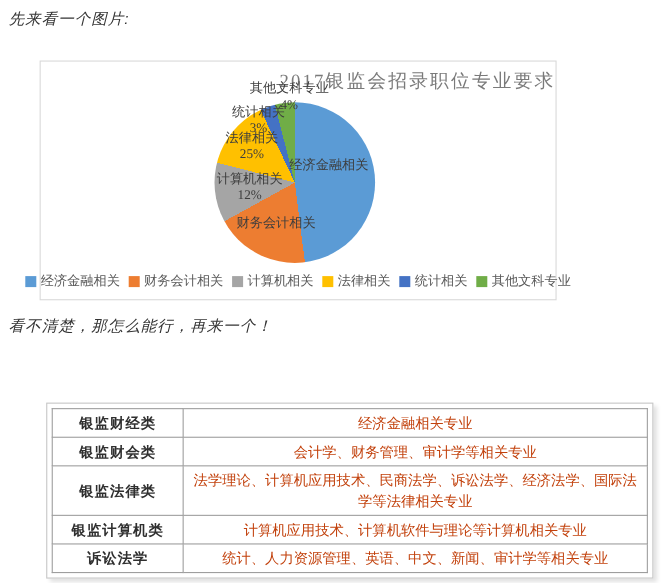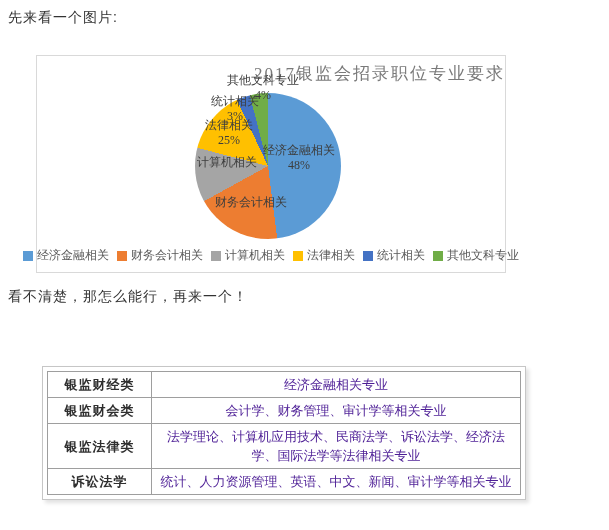--- a/index.html
+++ b/index.html
@@ -1,19 +1,19 @@
 <!DOCTYPE html>
 <html><head>
 <meta charset="utf-8">
 <style>
   * { margin:0; padding:0; box-sizing:border-box; }
   html,body { width:609px; height:530px; background:#ffffff; overflow:hidden; }
   body { position:relative; font-family:"Liberation Sans", sans-serif; }
 
-  .para { position:absolute; left:8px; font-size:14px; color:#333333; letter-spacing:1px; }
+  .para { position:absolute; left:8px; font-size:14px; color:#333333; letter-spacing:1px;font-style:italic; }
   .para-top { top:9px; }
   .para-mid { top:288px; }
 
   
   .chart-panel {
     position:absolute; left:36px; top:55px; width:470px; height:218px;
     background:#ffffff; border:1px solid #d9d9d9;
   }
   .chart-title {
     position:absolute; top:6px; left:0; width:100%; text-align:right; text-indent:26px;
@@ -32,28 +32,28 @@
   .legend {
     position:absolute; left:0; bottom:8px; width:100%;
     display:flex; justify-content:center; align-items:center; gap:8px;
     font-size:12px; color:#595959; white-space:nowrap;
   }
   .legend-item { display:inline-flex; align-items:center; gap:4px; }
   .swatch { width:10px; height:10px; display:inline-block; }
 
   
   .table-wrap {
-    position:absolute; left:42px; top:366px; width:484px;
+    position:absolute; left:42px; top:366px; width:552px;
     background:#ffffff; border:1px solid #c6c6c6; padding:4px;
     box-shadow:3px 3px 4px rgba(0,0,0,0.12);
   }
   table.majors { width:100%; border-collapse:collapse; }
   table.majors td {
     border:1px solid #9e9e9e; text-align:center; vertical-align:middle;
-    font-size:13px; color:#4c1d95; padding:3px 6px; height:25px; line-height:19px;
+    font-size:13px; color:#c2410c; padding:3px 6px; height:25px; line-height:19px;
   }
   table.majors td.cat { width:22%; font-weight:bold; color:#2f2f2f; letter-spacing:1px; }
 </style>
 </head>
 <body>
 
 <p class="para para-top">先来看一个图片:</p>
 
 <div class="chart-panel">
   <div class="chart-title" style="color: rgb(122, 122, 122);">2017银监会招录职位专业要求</div>
@@ -67,27 +67,27 @@
   <div class="pie-label" style="left:138px; top:38px;">
     <div>统计相关</div>
     <div>3%</div>
   </div>
   <div class="pie-label" style="left:132px; top:62px;">
     <div>法律相关</div>
     <div>25%</div>
   </div>
   <div class="pie-label" style="left:130px; top:99px;">
     <div>计算机相关</div>
+    <div>12%</div>
   </div>
   <div class="pie-label" style="left:154px; top:139px;">
     <div>财务会计相关</div>
   </div>
   <div class="pie-label" style="left:202px; top:87px;">
     <div>经济金融相关</div>
-    <div>48%</div>
   </div>
 
   <div class="legend">
     <span class="legend-item">
       <span class="swatch" style="background: rgb(91, 155, 213);"></span>
       <span>经济金融相关</span>
     </span>
     <span class="legend-item">
       <span class="swatch" style="background: rgb(237, 125, 49);"></span>
       <span>财务会计相关</span>
@@ -122,18 +122,22 @@
       </tr>
       <tr>
         <td class="cat">银监财会类</td>
         <td>会计学、财务管理、审计学等相关专业</td>
       </tr>
       <tr>
         <td class="cat">银监法律类</td>
         <td>法学理论、计算机应用技术、民商法学、诉讼法学、经济法学、国际法学等法律相关专业</td>
       </tr>
       <tr>
+        <td class="cat">银监计算机类</td>
+        <td>计算机应用技术、计算机软件与理论等计算机相关专业</td>
+      </tr>
+      <tr>
         <td class="cat">诉讼法学</td>
         <td>统计、人力资源管理、英语、中文、新闻、审计学等相关专业</td>
       </tr>
     </tbody>
   </table>
 </div>
 
 </body></html>

